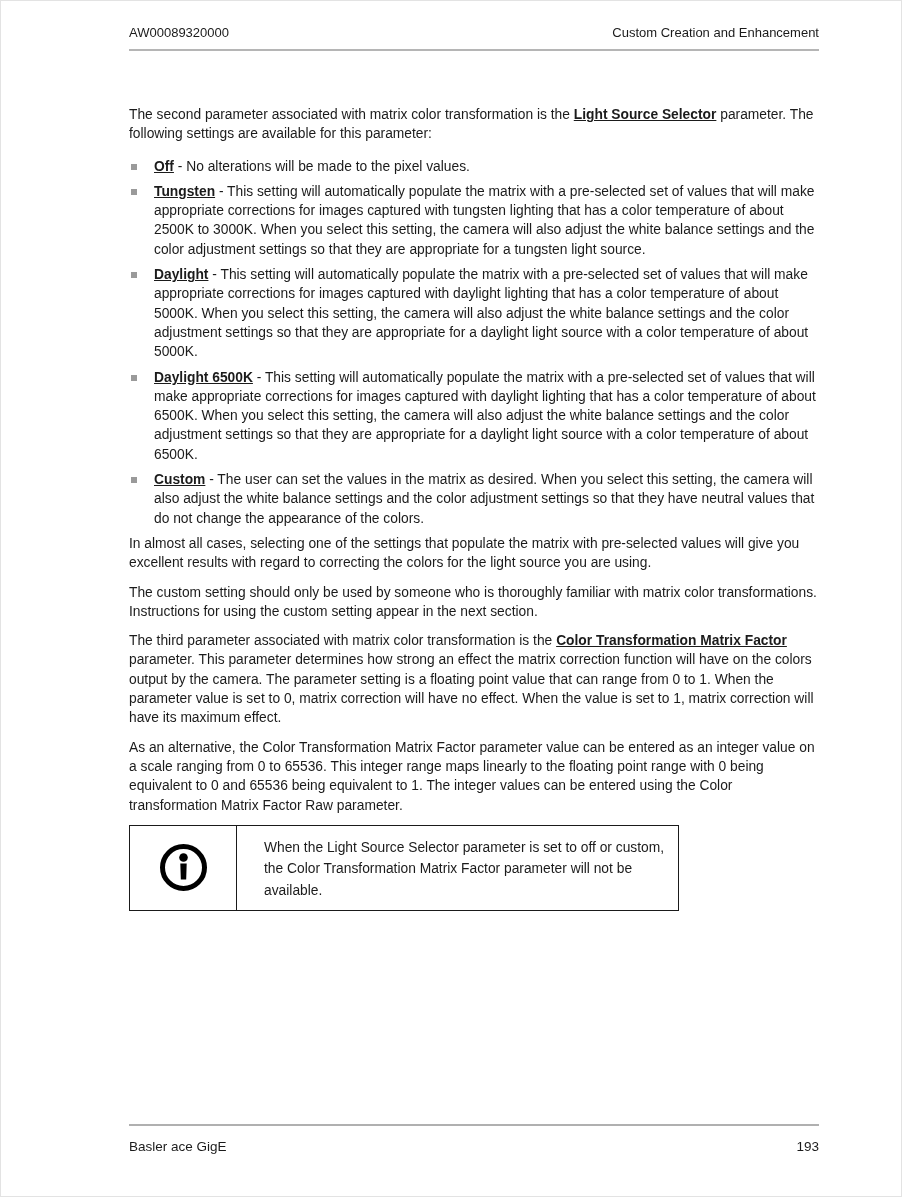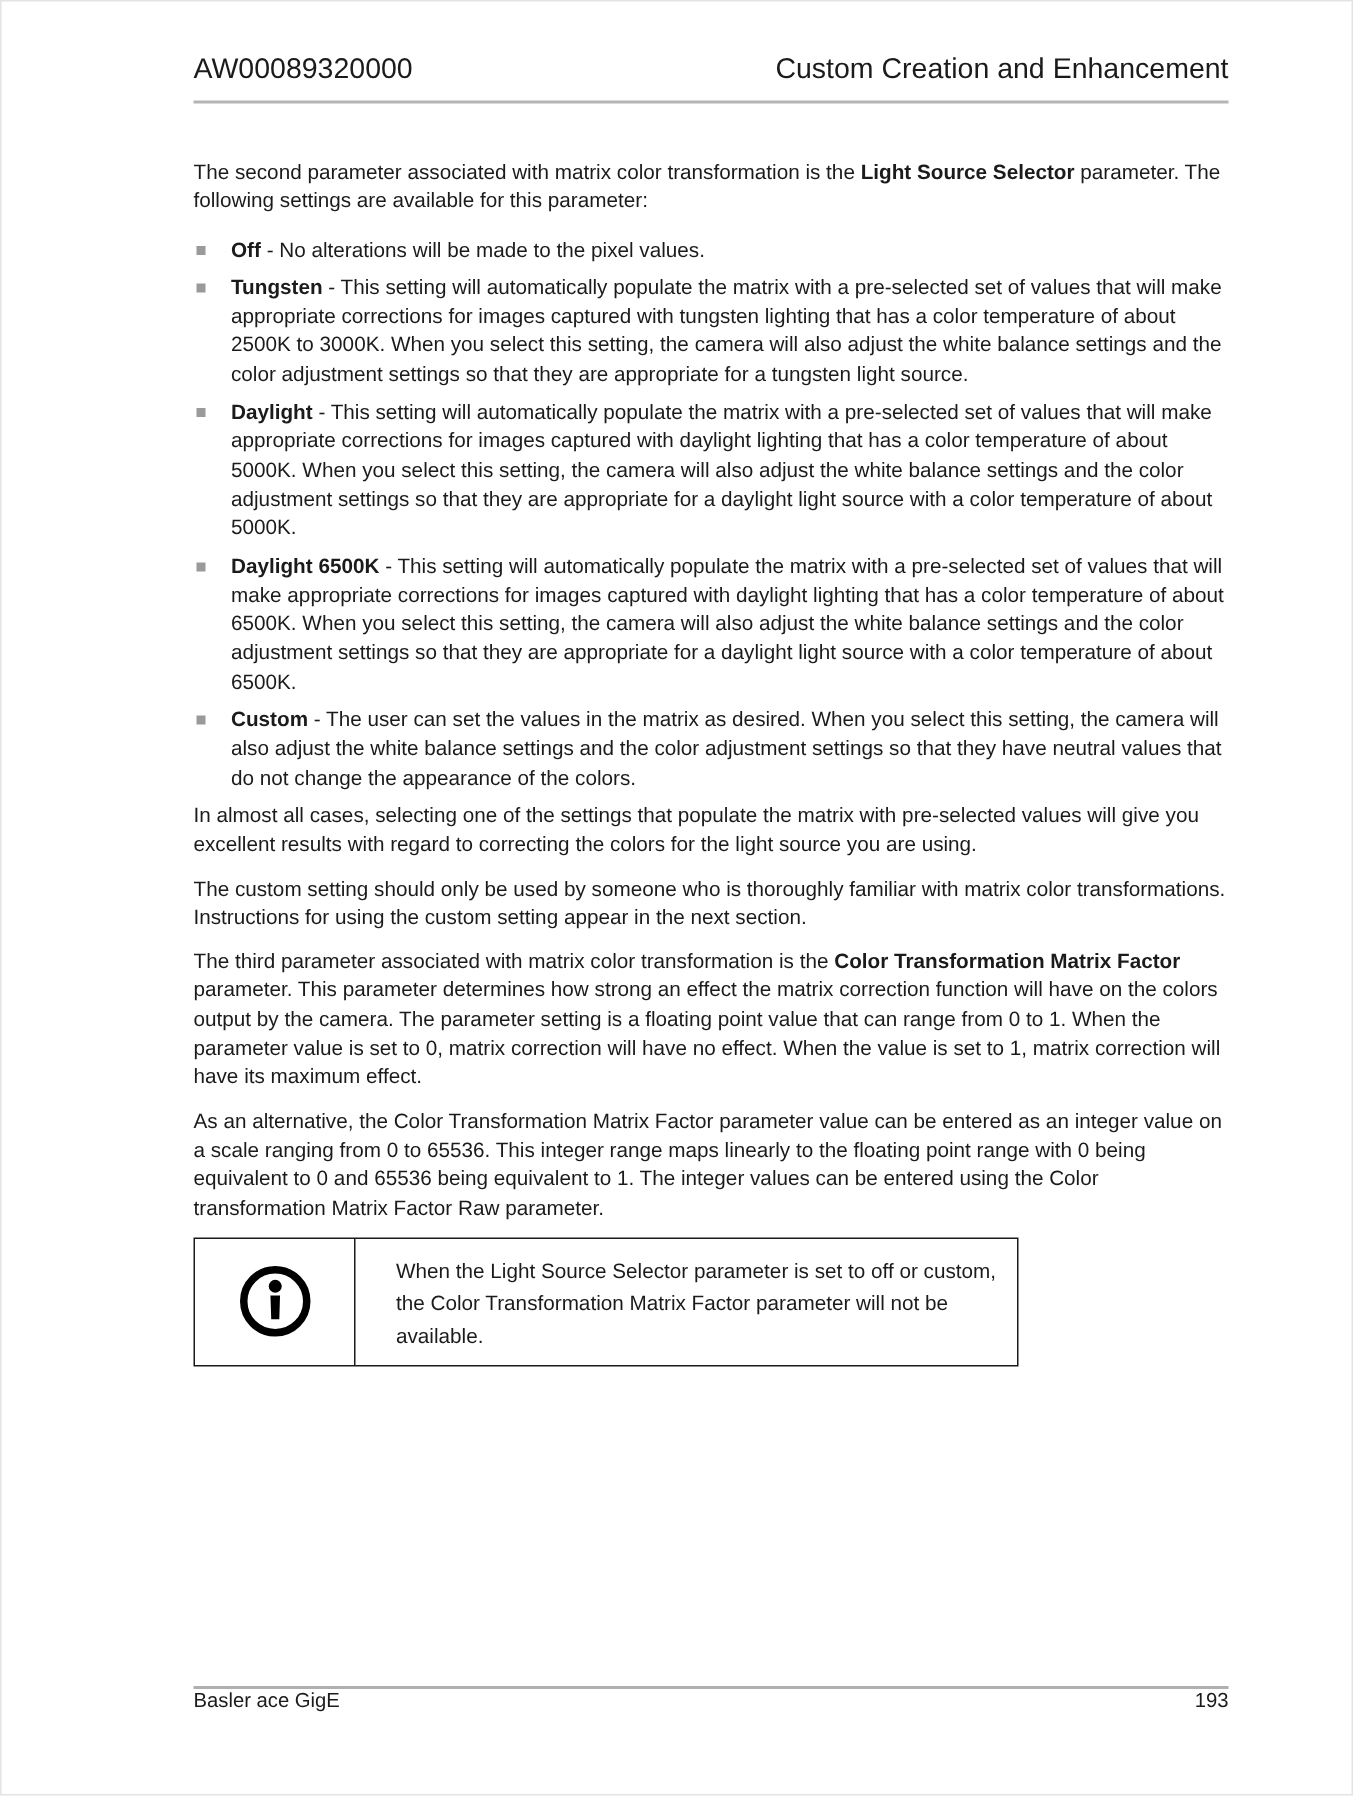--- a/index.html
+++ b/index.html
@@ -8,23 +8,23 @@
     width: 902px; height: 1197px;
     position: relative;
     font-family: "Liberation Sans", sans-serif;
     color: #1b1b1b;
     border: 1px solid #e3e3e3;
     overflow: hidden;
   }
 
   
   .page-header {
-    position: absolute; top: 35px; left: 128px; width: 690px;
+    position: absolute; top: 24px; left: 128px; width: 690px;
     display: flex; justify-content: space-between; align-items: flex-end;
-    font-size: 19px;
+    font-size: 13px;
     padding-bottom: 9px;
     border-bottom: 2px solid #b5b5b5;
   }
 
   
   .page-main {
     position: absolute; top: 104px; left: 128px; width: 690px;
     font-size: 13.8px; line-height: 19.3px;
   }
   .page-main p { margin-bottom: 10px; }
@@ -35,21 +35,21 @@
   ul.settings-list li {
     position: relative;
     padding-left: 25px;
     margin-bottom: 6px;
   }
   .bullet-marker {
     position: absolute; left: 2px; top: 7px;
     width: 6px; height: 6px;
     background: #9a9a9a;
   }
-  b { font-weight: bold; }
+  b { font-weight: bold; text-decoration: underline; }
 
   
   .note-box {
     margin-top: 8px;
     width: 550px; height: 86px;
     border: 1.5px solid #1a1a1a;
     display: flex;
     align-items: stretch;
   }
   .note-icon-cell {
@@ -61,20 +61,21 @@
     flex: 1;
     display: flex; align-items: center;
     padding: 2px 10px 0 27px;
     line-height: 21.5px;
   }
 
   
   .page-footer {
     position: absolute; top: 1123px; left: 128px; width: 690px;
     border-top: 2px solid #b0b0b0;
+    padding-top: 13px;
     display: flex; justify-content: space-between;
     font-size: 13.5px;
   }
 </style>
 </head>
 <body>
 
 <header class="page-header">
   <span>AW00089320000</span>
   <span>Custom Creation and Enhancement</span>

